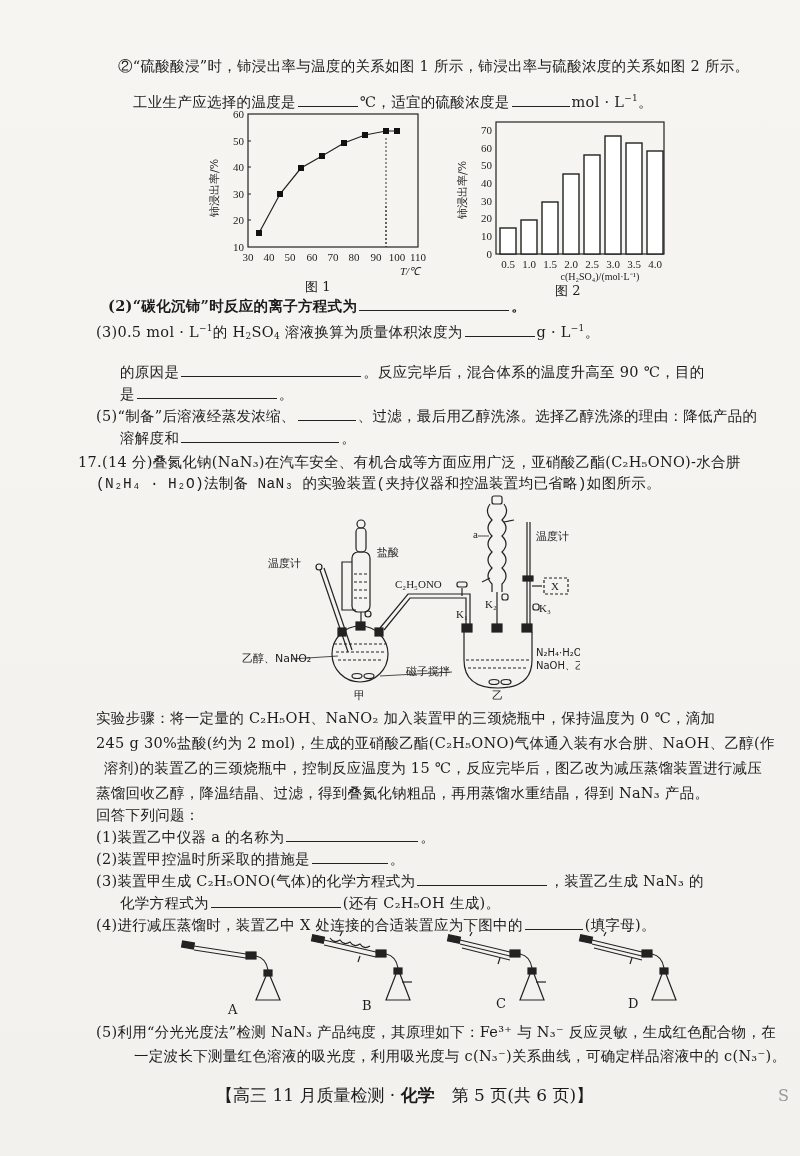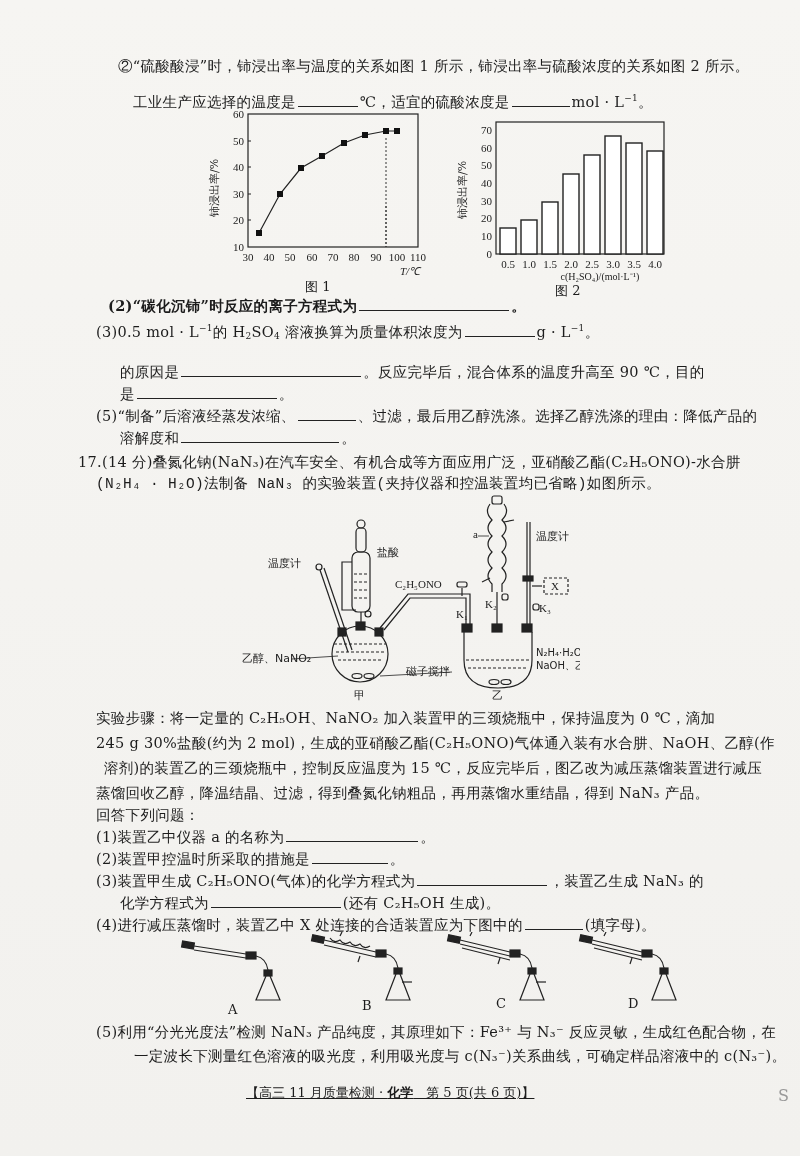--- a/index.html
+++ b/index.html
@@ -7,21 +7,21 @@
     width:800px; height:1156px; background:#f4f3f0; position:relative; overflow:hidden;
     font-family:"DejaVu Serif","Liberation Serif",serif; color:#1c1c1c;
   }
   .page { position:absolute; left:0; top:0; width:800px; height:1156px;
     background:linear-gradient(180deg,#f6f5f2 0%,#f2f1ee 100%); }
   .line { position:absolute; font-size:14.5px; white-space:nowrap; line-height:20px; letter-spacing:0.3px; }
   .blank { display:inline-block; border-bottom:1px solid #222; height:14px; vertical-align:baseline; margin:0 2px; }
   sub { font-size:9px; vertical-align:-2px; }
   sup { font-size:9px; vertical-align:6px; }
   .caption { position:absolute; font-size:13px; }
-  .footer { position:absolute; left:246px; top:1084px; font-size:13px;text-decoration:underline; }
+  .footer { position:absolute; left:216px; top:1084px; font-size:17px; }
   .footer .b { font-weight:bold; }
   .s-mark { position:absolute; left:778px; top:1086px; color:#999; font-size:16px; }
 </style>
 </head>
 <body>
 
 <div class="page">
 
   <div class="line" style="left:118px;top:56px;">②“硫酸酸浸”时，铈浸出率与温度的关系如图 1 所示，铈浸出率与硫酸浓度的关系如图 2 所示。</div>
   <div class="line" style="left:133px;top:88px;">

